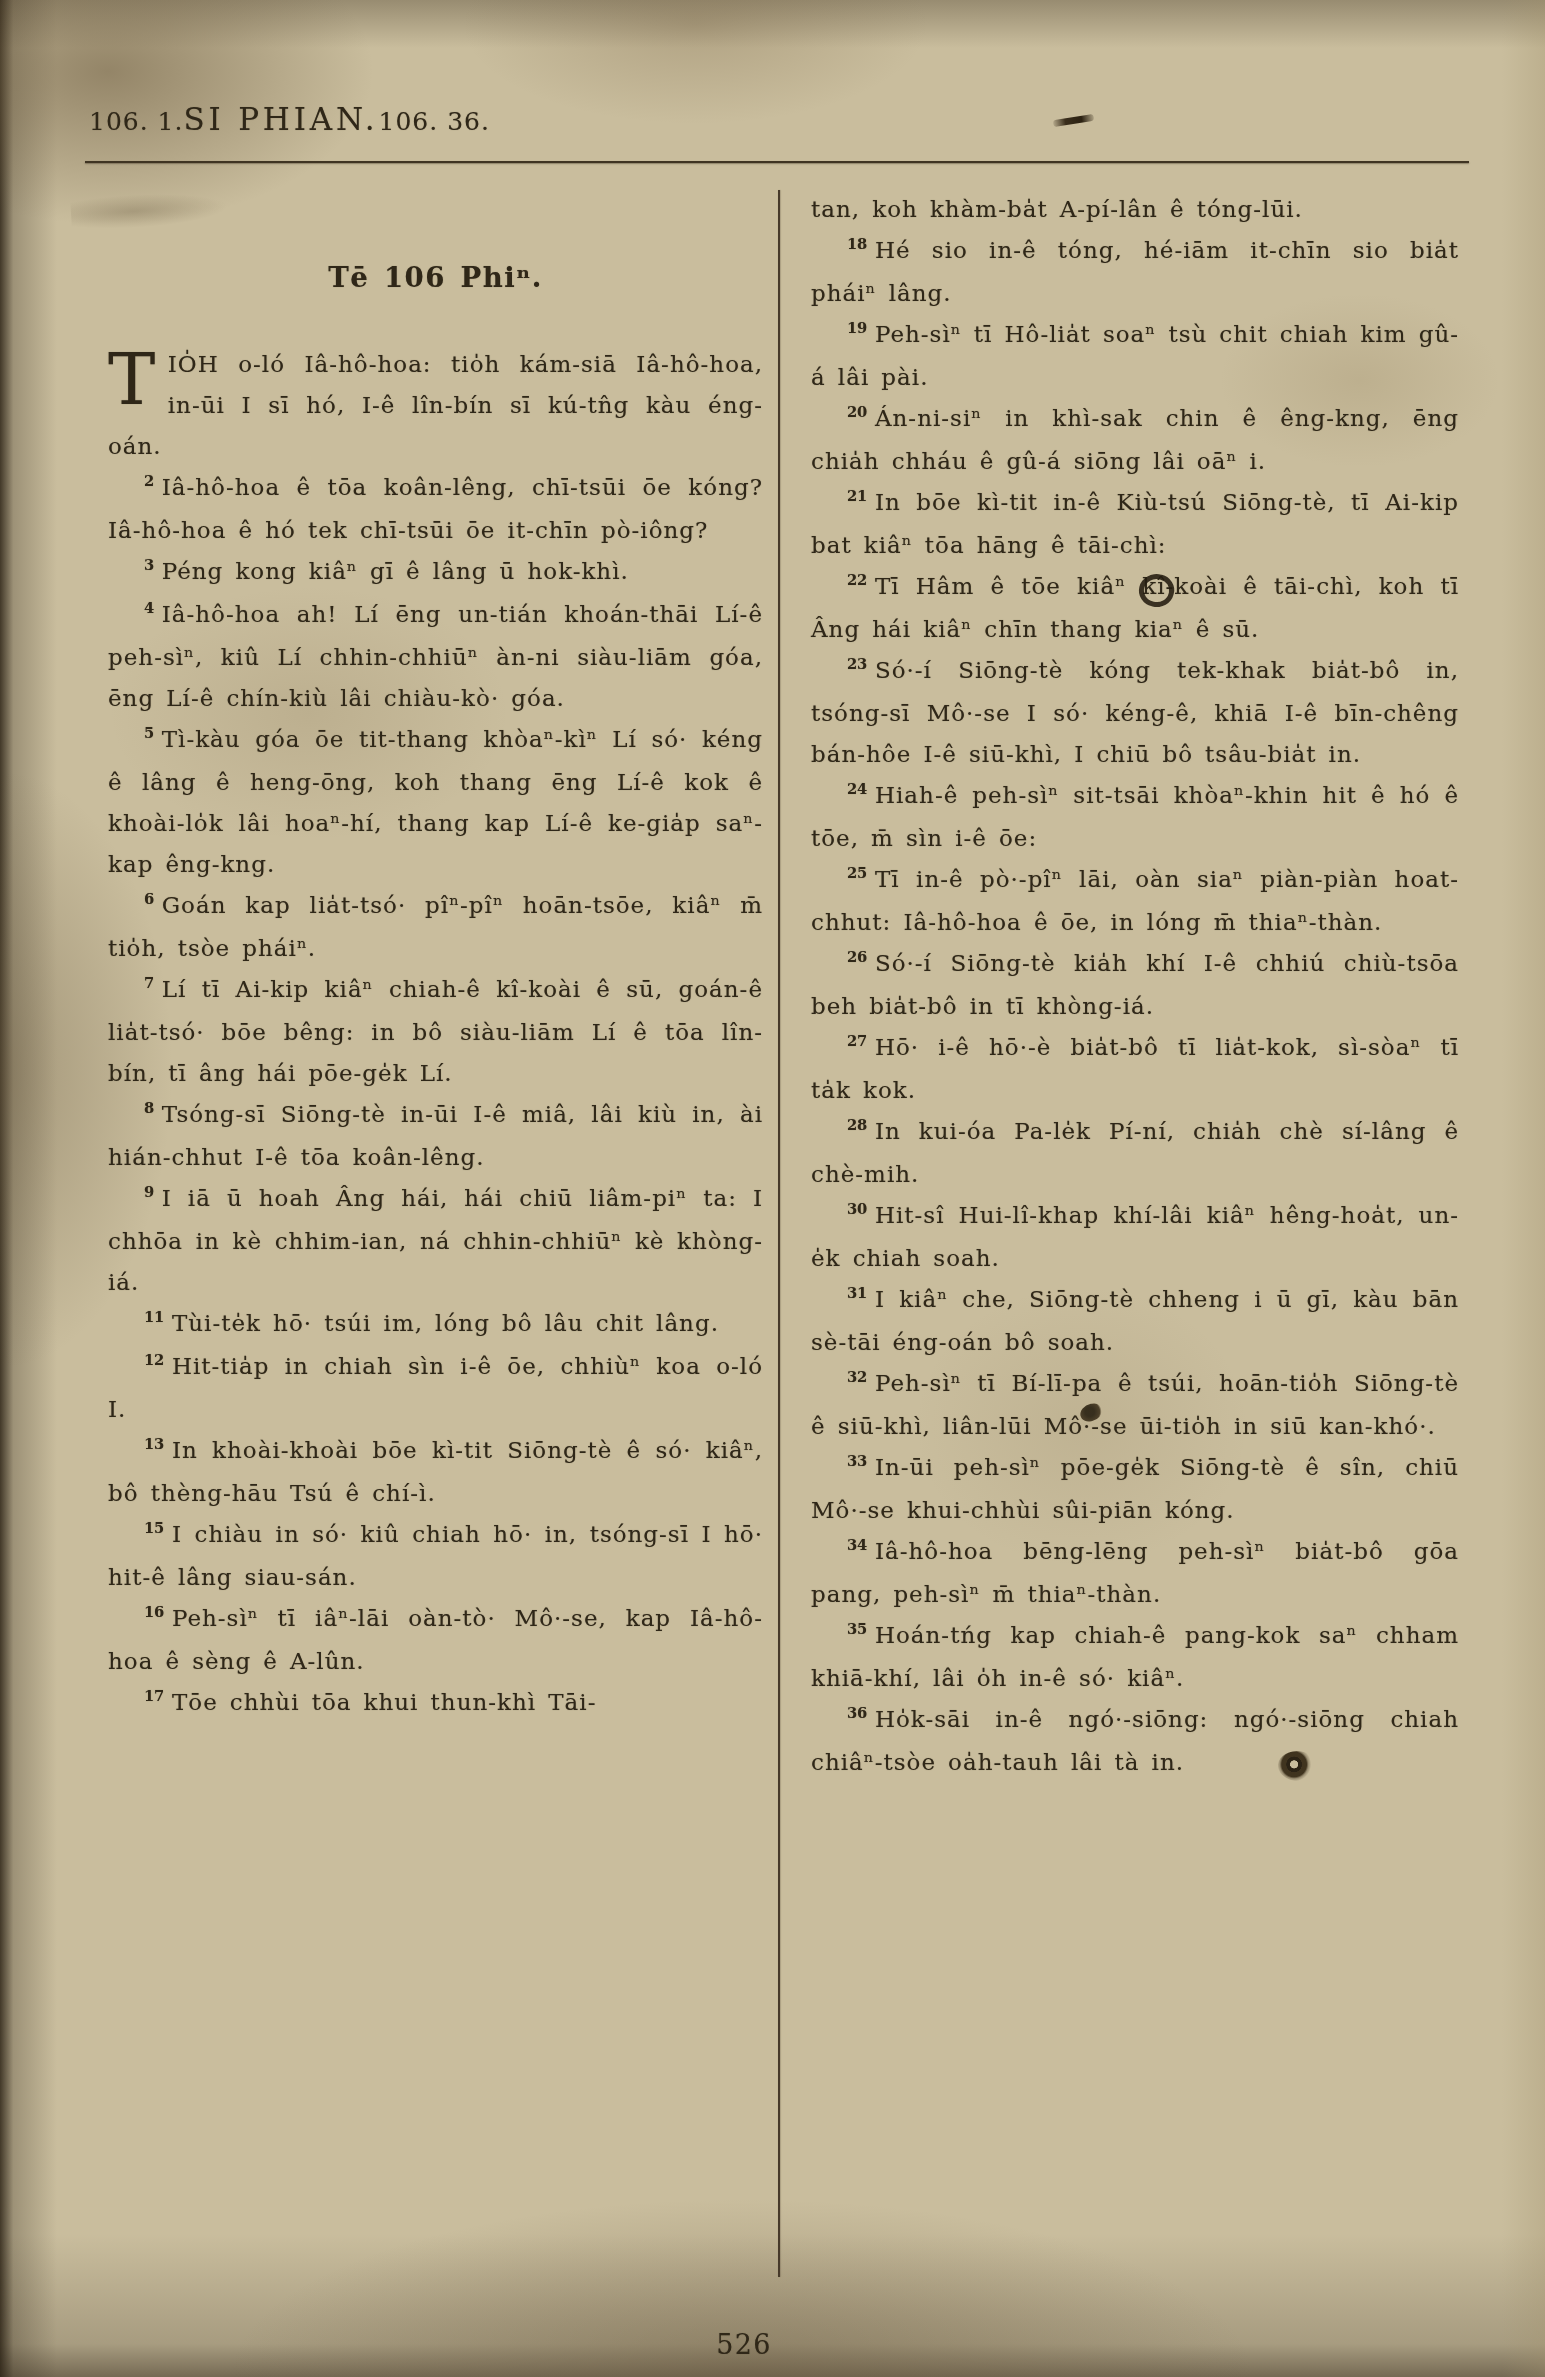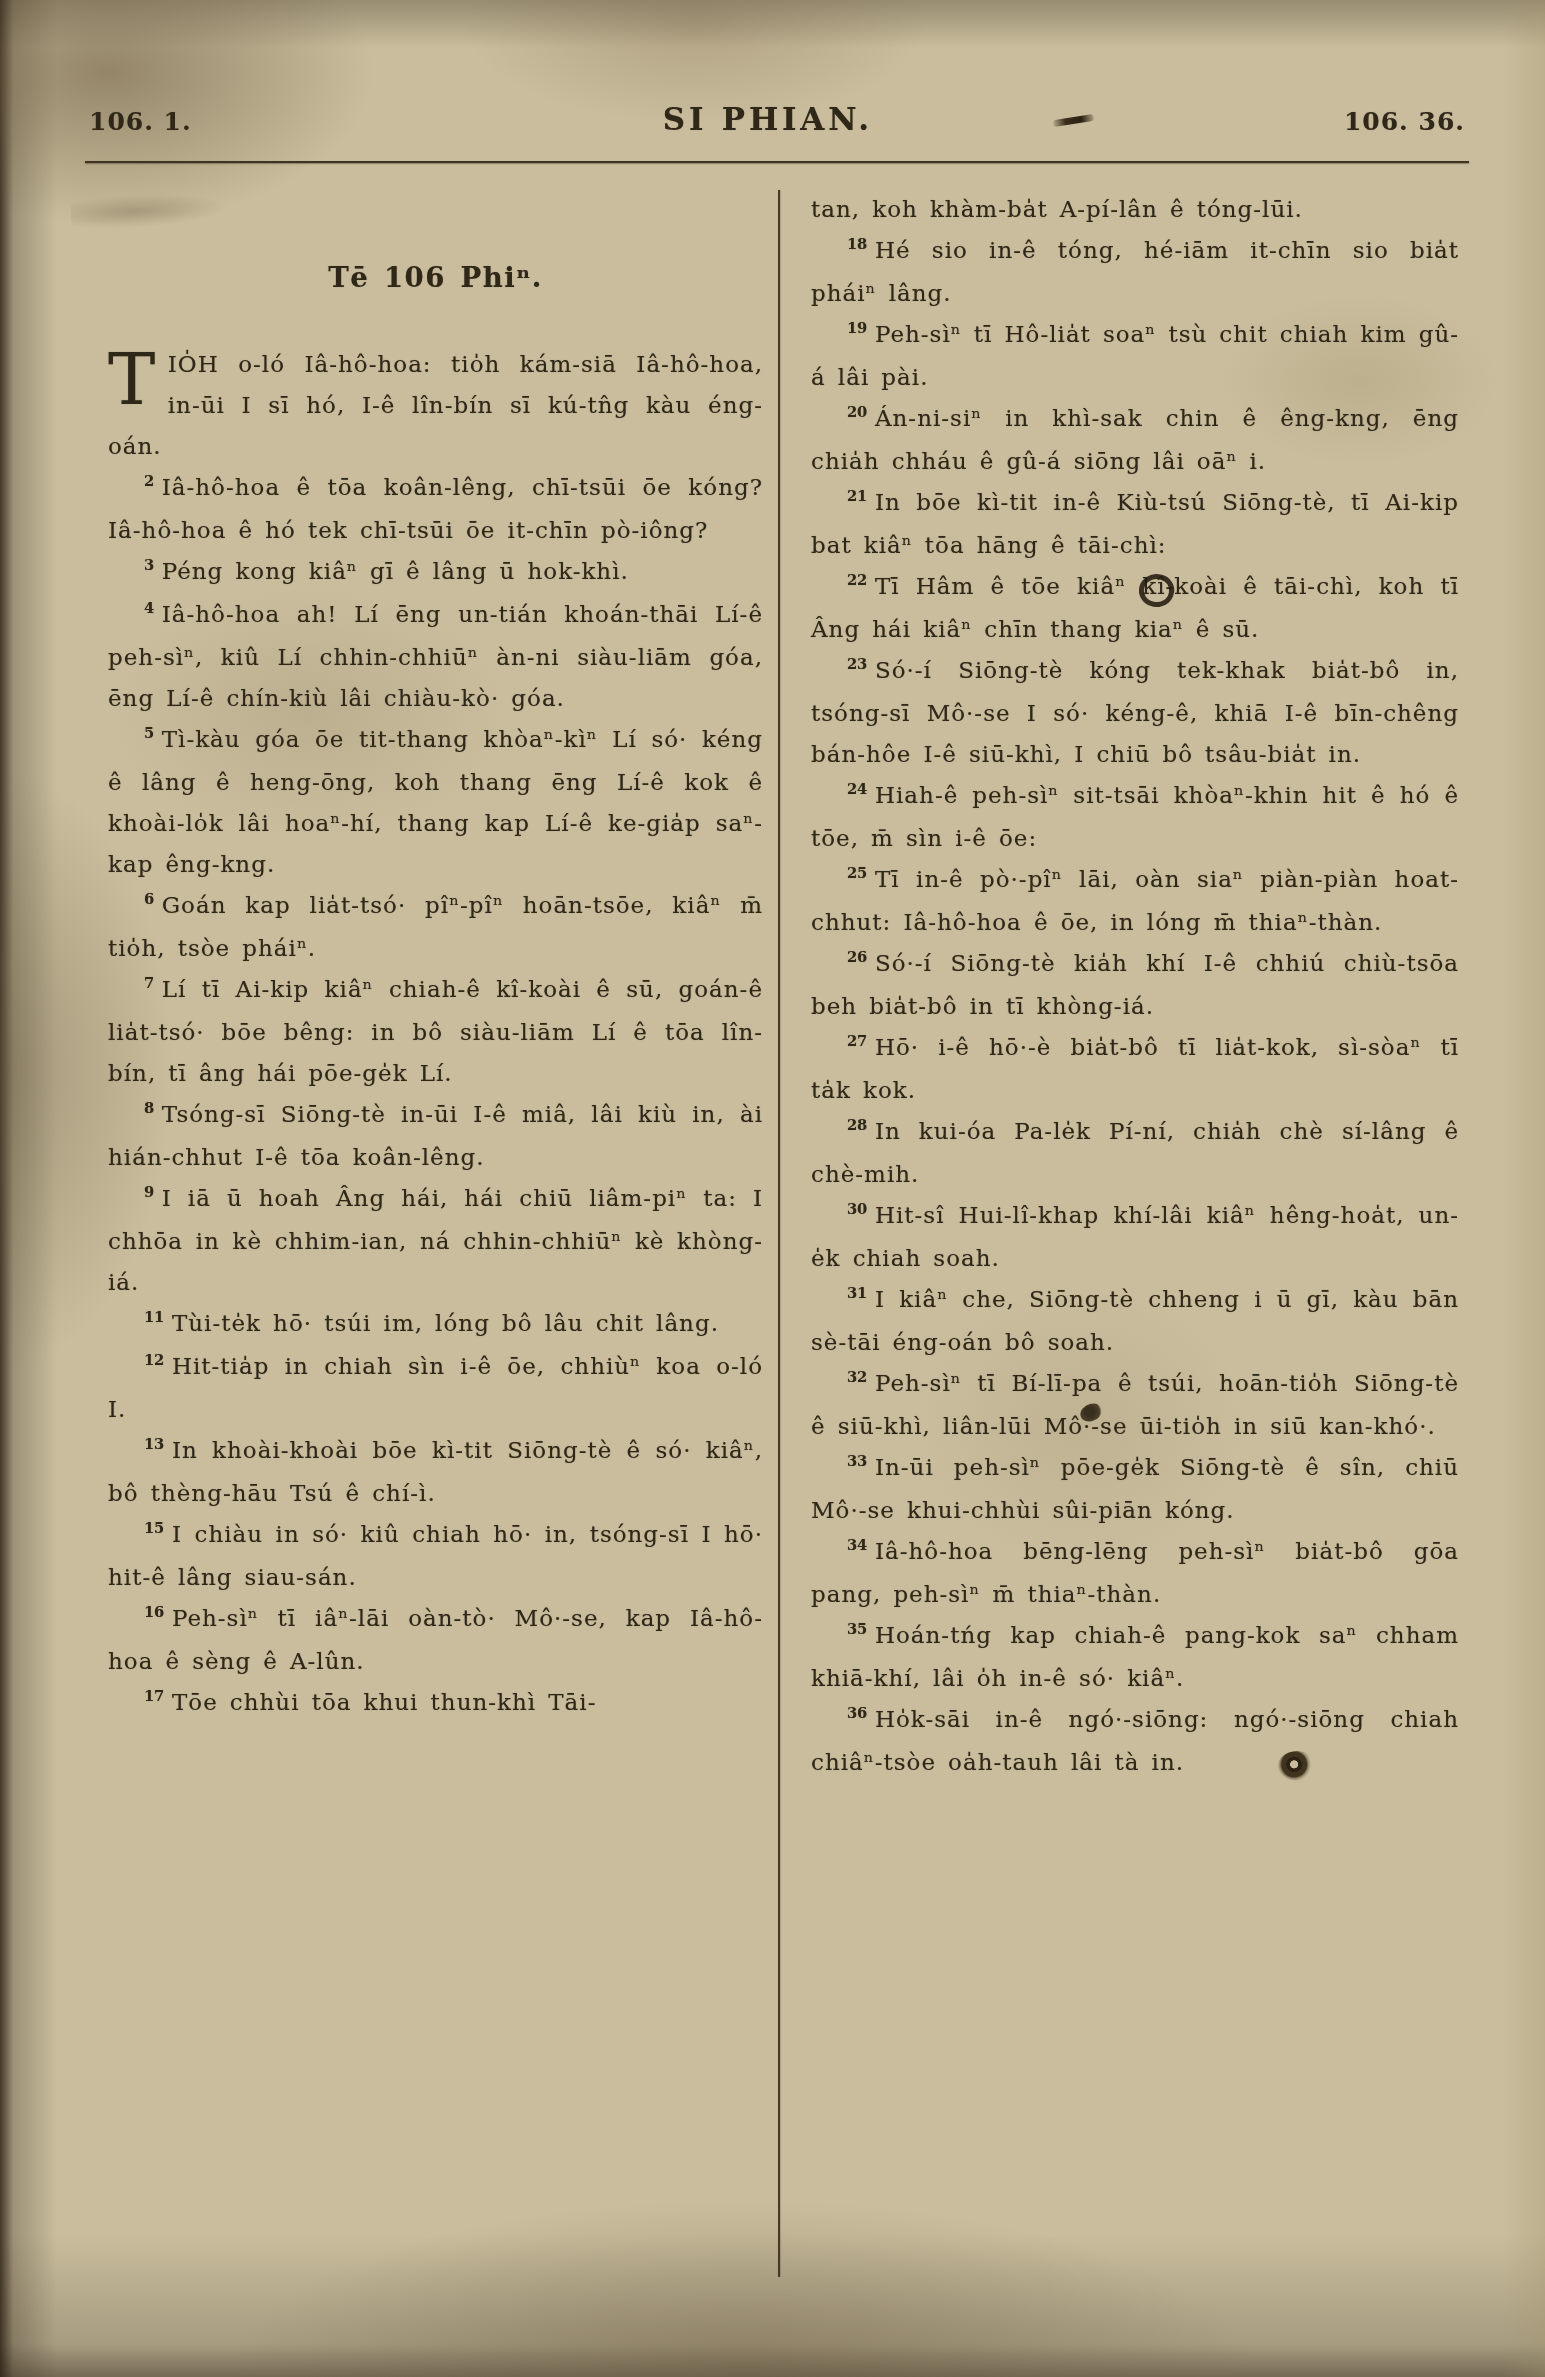--- a/index.html
+++ b/index.html
@@ -23,22 +23,22 @@
       radial-gradient(ellipse 238px 200px at 70% 60%, rgba(135,118,85,0.15), transparent 70%),
       linear-gradient(90deg, rgba(42,33,20,0.85) 0px, rgba(42,33,20,0.28) 13.3px, rgba(42,33,20,0) 57px),
       linear-gradient(270deg, rgba(160,145,108,0.30) 0px, rgba(160,145,108,0) 43px),
       linear-gradient(0deg, rgba(48,38,24,0.55) 0px, rgba(48,38,24,0.22) 33px, rgba(48,38,24,0) 143px),
       linear-gradient(180deg, rgba(60,48,30,0.35) 0px, rgba(60,48,30,0) 48px);
   }
 
   
   .page-header {
     position: absolute; top: 101px; left: 89px; right: 80px;
-    display: flex; justify-content: space-between; align-items: baseline;
-    font-weight: bold;
+    display: flex; align-items: baseline;
+    font-weight: normal;
     text-shadow: 0 0 1px rgba(47,39,24,0.35);
   }
   .folio { font-size: 25px; letter-spacing: 1px; }
   .book-title { font-size: 31px; letter-spacing: 3.8px; }
 
   .rule-h {
     position: absolute; top: 161px; left: 85px; right: 76px; height: 2.4px;
     background: #3f3422; box-shadow: 0 1px 1.4px rgba(63,52,34,0.45);
   }
   .rule-v {
@@ -170,15 +170,18 @@
         <p class="verse"><sup class="vnum">36</sup><span class="vtext">Ho̍k-sāi in-ê ngó·-siōng: ngó·-siōng chiah chiâⁿ-tsòe oa̍h-tauh lâi tà in.</span></p>
       </div>
   </section>
 
   <div class="ink-mark mark-faint"></div>
   <div class="ink-mark mark-dash"></div>
   <div class="ink-mark mark-circle"></div>
   <div class="ink-mark mark-small"></div>
   <div class="ink-mark mark-spiral"></div>
 
+  <footer class="page-footer">
+    <span>526</span>
+  </footer>
 
 </div>
 
 
 </body></html>

